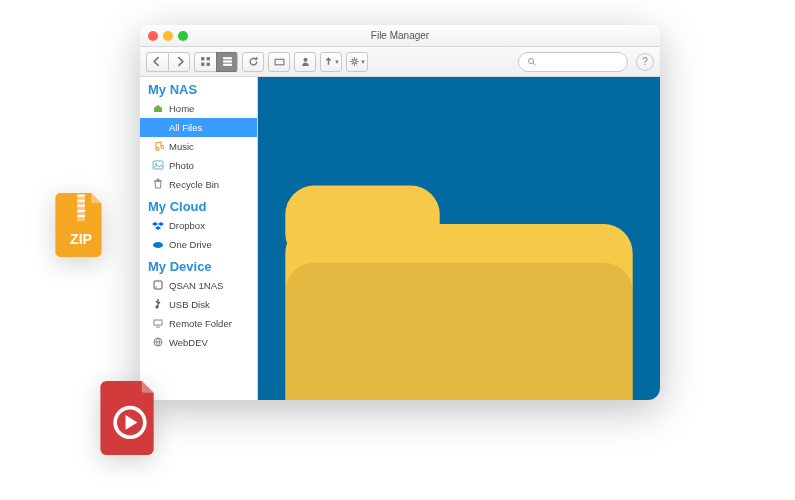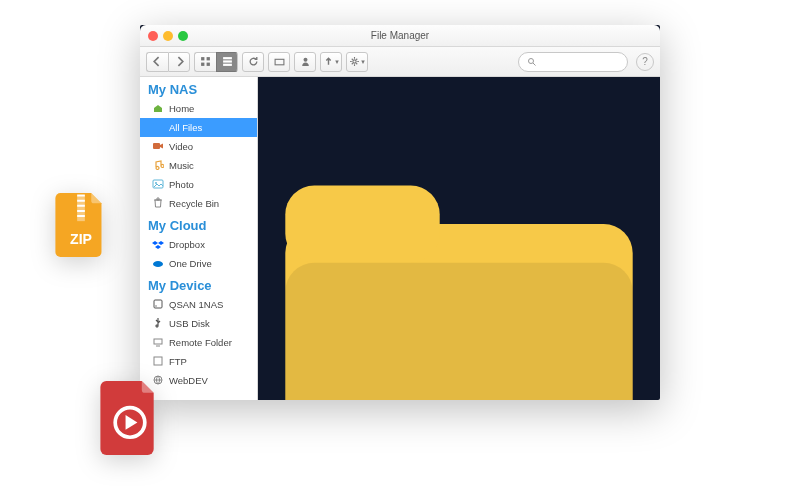--- a/index.html
+++ b/index.html
@@ -1,17 +1,17 @@
 <!DOCTYPE html>
 <html><head>
 <meta charset="utf-8">
 <style>
 *{margin:0;padding:0;box-sizing:border-box;font-family:-apple-system,BlinkMacSystemFont,"Segoe UI",sans-serif}
 body{width:795px;height:500px;background:transparent;position:relative;overflow:hidden}
-.window{position:absolute;left:140px;top:25px;width:520px;height:375px;background:#0f172a;border-radius:2px;box-shadow:0 10px 40px rgba(0,0,0,.25);display:flex;flex-direction:column}
+.window{position:absolute;left:140px;top:25px;width:520px;height:375px;background:#0369a1;border-radius:12px;box-shadow:0 10px 40px rgba(0,0,0,.25);display:flex;flex-direction:column}
 .titlebar{height:22px;display:flex;align-items:center;padding:0 8px;position:relative;border-bottom:1px solid #d8d8d8;border-radius:6px 6px 0 0;background:linear-gradient(#fdfdfd,#f1f1f1)}
 .traffic{display:flex;gap:5px}
 .dot{width:10px;height:10px;border-radius:50%}
 .title{position:absolute;left:50%;transform:translateX(-50%);font-size:10px;color:#555}
 .toolbar{height:30px;display:flex;align-items:center;padding:0 6px;gap:4px;border-bottom:1px solid #d8d8d8;background:linear-gradient(#fafafa,#efefef)}
 .tbtn{height:20px;min-width:22px;border:1px solid #c8c8c8;border-radius:3px;background:linear-gradient(#fff,#f0f0f0);display:flex;align-items:center;justify-content:center;color:#777}
 .tbtn svg{width:11px;height:11px}
 .tbtn.active{background:#888;color:#fff;border-color:#777}
 .seg{display:flex}
 .seg .tbtn{border-radius:0;border-right:none}
@@ -140,29 +140,20 @@
             <svg viewBox="0 0 12 12">
               <rect x="1" y="3" width="10" height="6" rx="1" fill="#3b9cff"></rect>
               <rect x="1" y="2" width="4" height="2" rx="1" fill="#3b9cff"></rect>
             </svg>
           </span>
           <span>All Files</span>
         </div>
         <div class="sitem">
           <span class="sicon">
             <svg viewBox="0 0 12 12">
-              <rect x="1" y="3" width="7" height="6" rx="1" fill="#d16b3b"></rect>
-              <path d="M8 5l3-1.5v5L8 7z" fill="#d16b3b"></path>
-            </svg>
-          </span>
-          <span>Video</span>
-        </div>
-        <div class="sitem">
-          <span class="sicon">
-            <svg viewBox="0 0 12 12">
               <path d="M4 9a1.5 1.5 0 1 0 0-.01M4 8V3l5-1v5a1.5 1.5 0 1 0 0-.01" fill="none" stroke="#e8a23c" stroke-width="1.2"></path>
             </svg>
           </span>
           <span>Music</span>
         </div>
         <div class="sitem">
           <span class="sicon">
             <svg viewBox="0 0 12 12">
               <rect x="1" y="2" width="10" height="8" rx="1" fill="none" stroke="#5fb6d8"></rect>
               <circle cx="4" cy="5" r="1" fill="#5fb6d8"></circle>
@@ -215,28 +206,20 @@
           <span>USB Disk</span>
         </div>
         <div class="sitem">
           <span class="sicon">
             <svg viewBox="0 0 12 12">
               <rect x="2" y="3" width="8" height="5" fill="none" stroke="#888"></rect>
               <path d="M4 10h4" stroke="#888"></path>
             </svg>
           </span>
           <span>Remote Folder</span>
-        </div>
-        <div class="sitem">
-          <span class="sicon">
-            <svg viewBox="0 0 12 12">
-              <rect x="2" y="2" width="8" height="8" fill="none" stroke="#888"></rect>
-            </svg>
-          </span>
-          <span>FTP</span>
         </div>
         <div class="sitem">
           <span class="sicon">
             <svg viewBox="0 0 12 12">
               <circle cx="6" cy="6" r="4" fill="none" stroke="#888"></circle>
               <path d="M2 6h8M6 2c2 2 2 6 0 8M6 2c-2 2-2 6 0 8" fill="none" stroke="#888"></path>
             </svg>
           </span>
           <span>WebDEV</span>
         </div>

